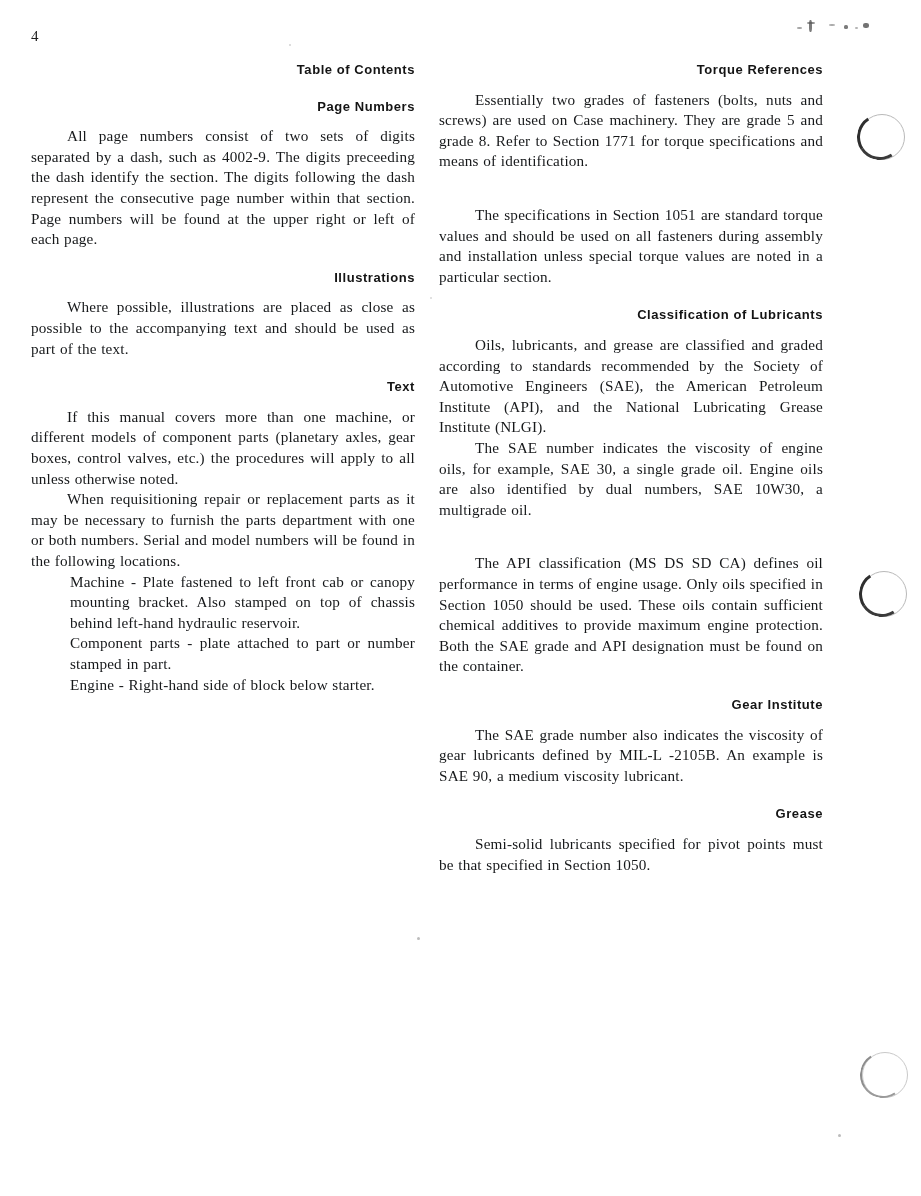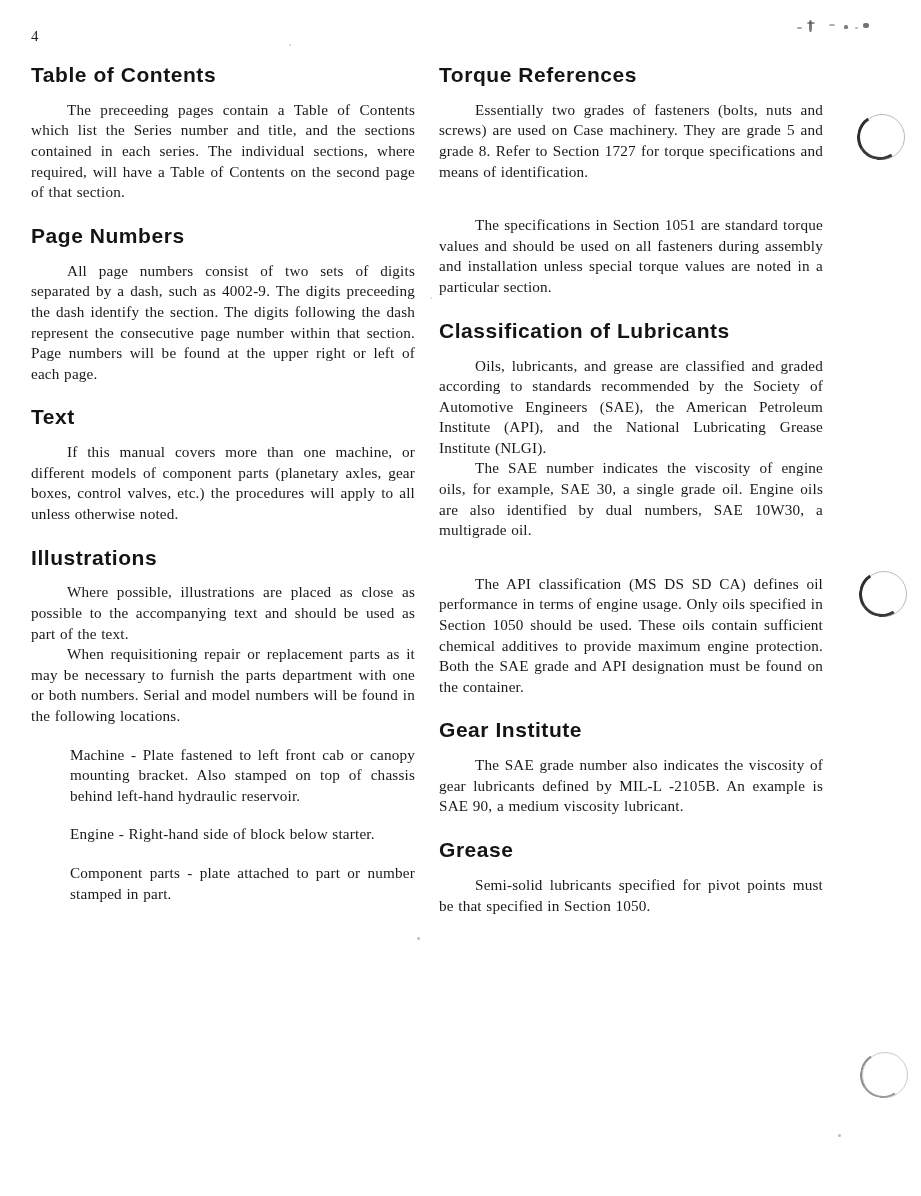--- a/index.html
+++ b/index.html
@@ -37,26 +37,27 @@
     top: 62px;
     width: 384px;
   }
   .col-left  { left: 31px; }
   .col-right { left: 439px; }
 
   
   h2.heading {
     font-family: "Liberation Sans", sans-serif;
     font-weight: bold;
-    font-size: 21px;
+    font-size: 13px;
     color: #141414;
     margin: 0 0 4px 0;
     padding: 0;
     letter-spacing: 0.55px;
     line-height: 1.28;
+    text-align: right;
   }
   .blk + .blk > h2.heading,
   .heading.spaced { margin-top: 20px; }
 
   
   p.body {
     font-family: "Liberation Serif", serif;
     font-size: 15.2px;
     line-height: 20.6px;
     color: #16181a;
@@ -77,21 +78,21 @@
 
   
   .subblock {
     margin-left: 39px;
     width: 345px;
   }
   .subblock p.body {
     text-align: justify;
     text-indent: 0;
   }
-  .subblock { margin-top: 18px; }
+  .subblock { }
 
   
   .punch {
     position: absolute;
     width: 46px;
     height: 46px;
     border-radius: 50%;
     border: 1.6px solid #b9b9b9;
     background: #ffffff;
     box-sizing: border-box;
@@ -169,59 +170,58 @@
       <i class="sp4"></i>
     <i class="sp5"></i>
       <i class="sp6"></i>
       <i class="sp7"></i>
   </div>
 
   <div class="col col-left">
 
     <div class="blk">
       <h2 class="heading">Table of Contents</h2>
-      <p class="body first">The preceeding pages contain a Table of Contents which list the Series number and title, and the sections contained in each series. The individual sections, where required, will have a Table of Contents on the second page of that section.</p>
     </div>
 
     <div class="blk">
       <h2 class="heading spaced">Page Numbers</h2>
       <p class="body first">All page numbers consist of two sets of digits separated by a dash, such as 4002-9. The digits preceeding the dash identify the section. The digits following the dash represent the consecutive page number within that section. Page numbers will be found at the upper right or left of each page.</p>
     </div>
 
     <div class="blk">
+      <h2 class="heading spaced">Illustrations</h2>
+      <p class="body first">Where possible, illustrations are placed as close as possible to the accompanying text and should be used as part of the text.</p>
+    </div>
+
+    <div class="blk">
       <h2 class="heading spaced">Text</h2>
       <p class="body first">If this manual covers more than one machine, or different models of component parts (planetary axles, gear boxes, control valves, etc.) the procedures will apply to all unless otherwise noted.</p>
-    </div>
-
-    <div class="blk">
-      <h2 class="heading spaced">Illustrations</h2>
-      <p class="body first">Where possible, illustrations are placed as close as possible to the accompanying text and should be used as part of the text.</p>
     </div>
 
     <div class="blk">
       <p class="body first">When requisitioning repair or replacement parts as it may be necessary to furnish the parts department with one or both numbers. Serial and model numbers will be found in the following locations.</p>
 
       <div class="subblock">
         <p class="body">Machine - Plate fastened to left front cab or canopy mounting bracket. Also stamped on top of chassis behind left-hand hydraulic reservoir.</p>
       </div>
       <div class="subblock">
+        <p class="body">Component parts - plate attached to part or number stamped in part.</p>
+      </div>
+      <div class="subblock">
         <p class="body">Engine - Right-hand side of block below starter.</p>
       </div>
-      <div class="subblock">
-        <p class="body">Component parts - plate attached to part or number stamped in part.</p>
-      </div>
     </div>
 
   </div>
 
   <div class="col col-right">
 
     <div class="blk">
       <h2 class="heading">Torque References</h2>
-      <p class="body first">Essentially two grades of fasteners (bolts, nuts and screws) are used on Case machinery. They are grade 5 and grade 8. Refer to Section 1727 for torque specifications and means of identification.</p>
+      <p class="body first">Essentially two grades of fasteners (bolts, nuts and screws) are used on Case machinery. They are grade 5 and grade 8. Refer to Section 1771 for torque specifications and means of identification.</p>
       <p class="body indent-first">The specifications in Section 1051 are standard torque values and should be used on all fasteners during assembly and installation unless special torque values are noted in a particular section.</p>
     </div>
 
     <div class="blk">
       <h2 class="heading spaced">Classification of Lubricants</h2>
       <p class="body first">Oils, lubricants, and grease are classified and graded according to standards recommended by the Society of Automotive Engineers (SAE), the American Petroleum Institute (API), and the National Lubricating Grease Institute (NLGI).</p>
     </div>
 
     <div class="blk">
       <p class="body first">The SAE number indicates the viscosity of engine oils, for example, SAE 30, a single grade oil. Engine oils are also identified by dual numbers, SAE 10W30, a multigrade oil.</p>

